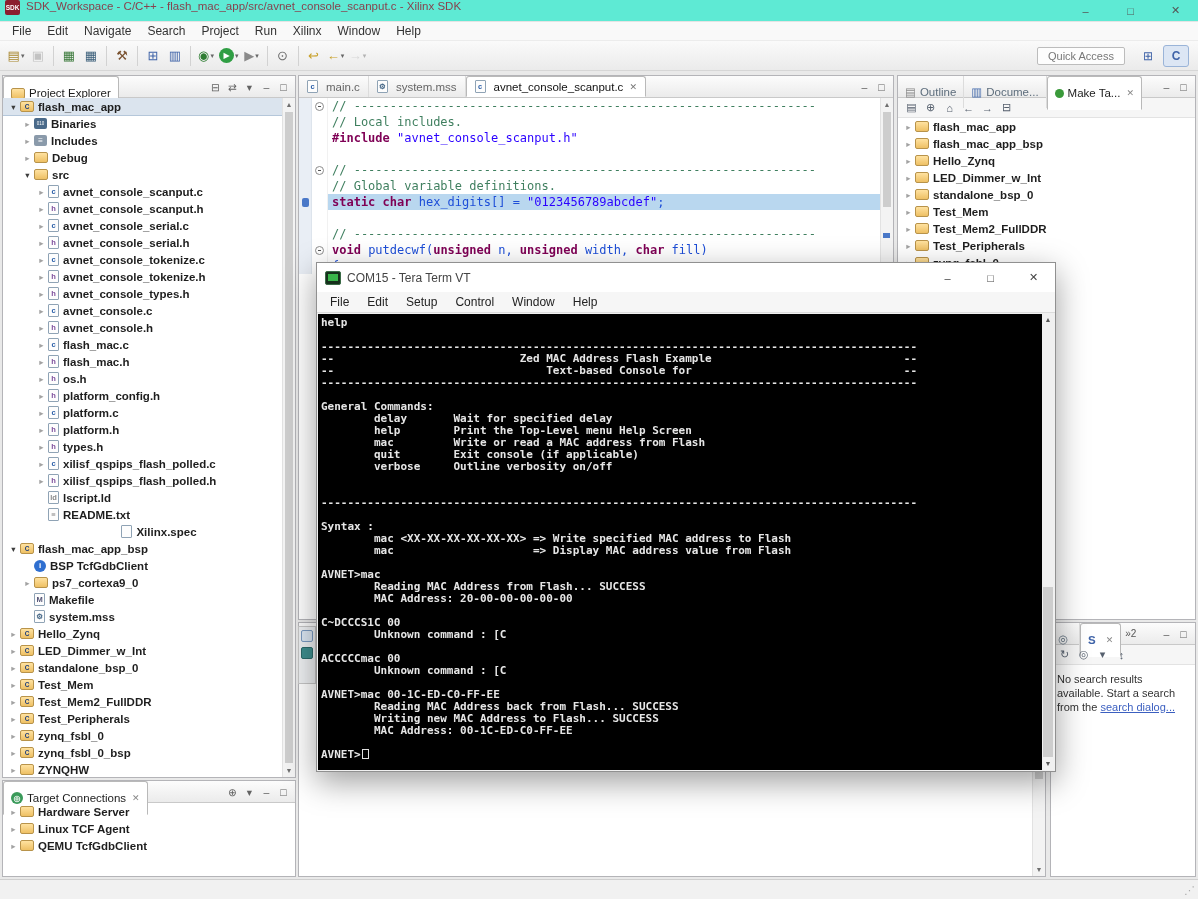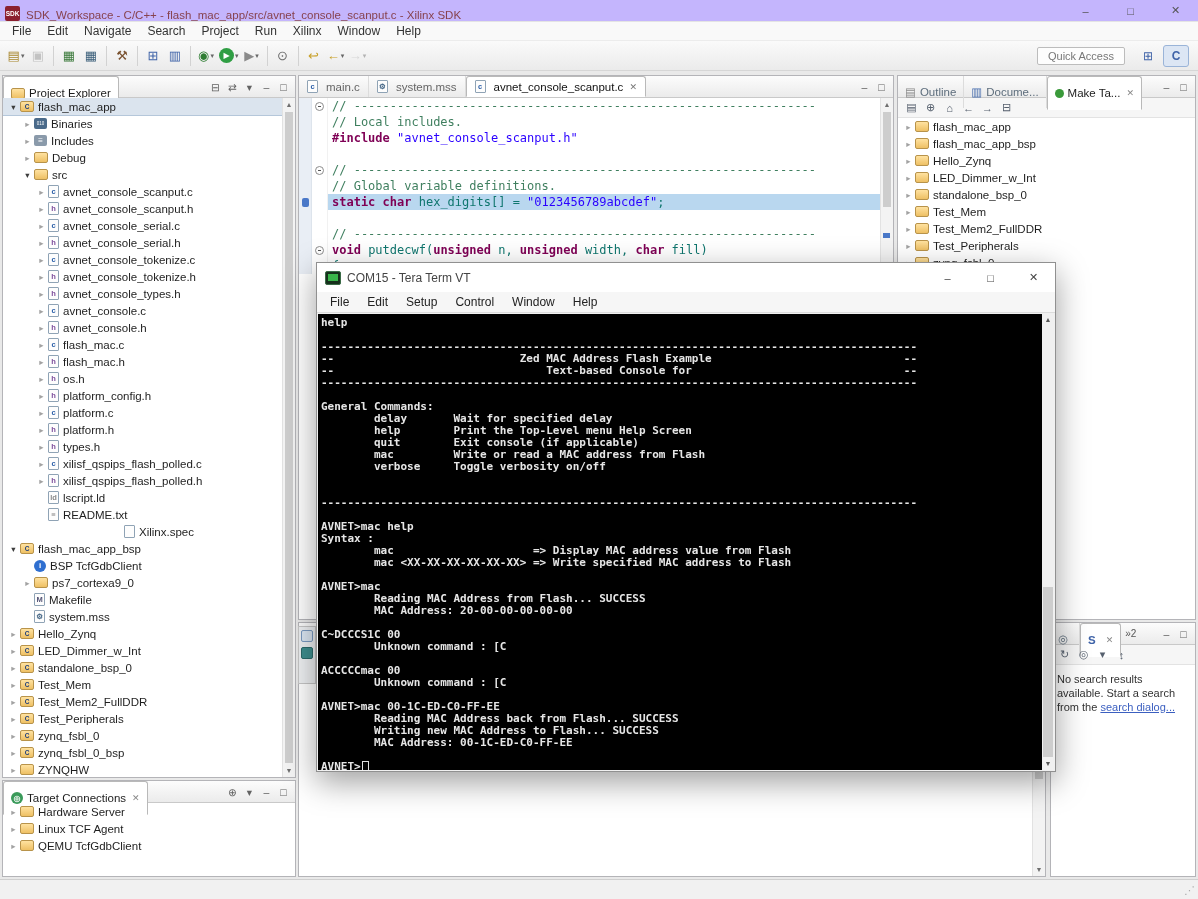--- a/index.html
+++ b/index.html
@@ -1,21 +1,21 @@
 <!DOCTYPE html>
 <html style="--title-color: #87424e; --term-bg: #000000; --term-fg: #e6e6e6; --sel-line: #b9d7ef; --c-comment: #3F7F5F; --c-keyword: #7F0055; --c-string: #2A00FF; --link: #3b5fc0;"><head>
 <meta charset="utf-8">
 <style>
   *{margin:0;padding:0;box-sizing:border-box;}
   html,body{width:1198px;height:899px;overflow:hidden;}
   body{font-family:"Liberation Sans",sans-serif;font-size:12px;color:#222;background:#e9e9e9;position:relative;}
   #window{position:absolute;inset:0;}
 
   
-  .titlebar{position:absolute;left:0;top:0;width:100%;height:22px;background:#c4b5fd;border-bottom:1px solid #e4e4e4;display:flex;align-items:flex-end;}
+  .titlebar{position:absolute;left:0;top:0;width:100%;height:22px;background:#5eead4;border-bottom:1px solid #e4e4e4;display:flex;align-items:flex-start;}
   .app-icon{width:15px;height:15px;margin:0 6px 0 5px;background:#8b1f2f;color:#fff;font-size:6.5px;font-weight:bold;display:flex;align-items:center;justify-content:center;border-radius:2px;flex:none;}
   .title-text{color:var(--title-color,#87424e);font-size:11.5px;white-space:nowrap;}
   .winbtns{margin-left:auto;display:flex;height:100%;}
   .winbtn{width:45px;height:100%;display:flex;align-items:center;justify-content:center;color:#555;font-size:11px;}
 
   
   .menubar{position:absolute;left:0;top:22px;width:100%;height:19px;background:#f9f9f9;display:flex;align-items:center;padding-left:4px;border-bottom:1px solid #ececec;}
   .menu-item{padding:1px 8px;font-size:12px;color:#333;}
 
   
@@ -48,21 +48,21 @@
   .trow{height:17px;display:flex;align-items:center;white-space:nowrap;}
   .trow.sel{background:#dbe4ee;outline:1px solid #b5c7da;}
   .arrow{width:13px;flex:none;text-align:center;color:#a2a2a2;font-size:8.5px;}
   .arrow.exp{color:#3c3c3c;}
   .fiw{margin-right:4px;flex:none;display:flex;}
   .fi-folder{width:14px;height:11px;background:linear-gradient(#ffe2a0,#eec064);border:1px solid #b8934a;border-radius:2px;font-size:6.5px;font-weight:bold;color:#1f3f7a;display:flex;align-items:center;justify-content:center;}
   .fi-page{width:11px;height:13px;background:#fdfdfd;border:1px solid #8fa3b5;border-radius:1px;font-size:7.5px;font-weight:bold;color:#556;display:flex;align-items:center;justify-content:center;}
   .fi-bin{width:13px;height:11px;background:#4a6a8a;border-radius:2px;color:#fff;font-size:4.5px;display:flex;align-items:center;justify-content:center;}
   .fi-inc{width:13px;height:11px;background:#8a9aaa;border-radius:2px;color:#fff;font-size:8px;display:flex;align-items:center;justify-content:center;}
   .fi-info{width:12px;height:12px;border-radius:50%;background:#2f6fd0;color:#fff;font-size:8px;font-weight:bold;display:flex;align-items:center;justify-content:center;}
-  .tlabel{color:#1e1e1e;}
+  .tlabel{color:#1e1e1e;font-weight:bold;}
 
   
   .sb{position:absolute;background:#f3f3f3;border-left:1px solid #e2e2e2;width:13px;}
   .sb .ar{height:13px;line-height:13px;text-align:center;font-size:7px;color:#6f6f6f;}
   .sb .ar.bot{position:absolute;bottom:0;left:0;right:0;}
   .sb .th{position:absolute;left:2px;right:2px;background:#cdcdcd;}
 
   
   .etabbar{height:22px;background:linear-gradient(#fcfcfc,#ebebeb);border-bottom:1px solid #c9c9c9;display:flex;align-items:stretch;}
   .etab{display:flex;align-items:center;padding:0 8px;font-size:11.5px;color:#666;border-right:1px solid #dcdcdc;white-space:nowrap;}
@@ -76,21 +76,21 @@
   .mark{width:7px;height:9px;background:#4a78c8;border-radius:2px;}
   .fr{width:16px;flex:none;background:#fff;border-right:1px solid #f1f1f1;display:flex;align-items:center;justify-content:center;}
   .foldc{width:9px;height:9px;border:1px solid #8d8d8d;border-radius:50%;background:#fff;position:relative;}
   .foldc::after{content:"";position:absolute;left:2px;right:2px;top:3.5px;height:1px;background:#555;}
   .ctext{flex:1;white-space:pre;padding-left:4px;}
   .cline.hl .ctext{background:var(--sel-line,#b9d7ef);}
   .cmt{color:var(--c-comment,#3F7F5F);}
   .kw{color:var(--c-keyword,#7F0055);font-weight:bold;}
   .str{color:var(--c-string,#2A00FF);}
   .dir{color:var(--c-keyword,#7F0055);font-weight:bold;}
-  .pln{color:#0f766e;}
+  .pln{color:#1d4ed8;}
   .ovmark{position:absolute;right:3px;top:135px;width:7px;height:5px;background:#4a78c8;}
 
   
   .search-msg{padding:7px 6px;font-size:11px;line-height:14px;color:#333;}
   .search-msg a{color:var(--link,#3b5fc0);text-decoration:underline;}
   .ovf{font-size:10px;color:#555;padding:0 4px;align-self:center;}
 
   
   .min-strip{position:absolute;left:298px;top:626px;width:18px;height:58px;background:#eef0f2;border:1px solid #c6c6c6;display:flex;flex-direction:column;align-items:center;padding-top:3px;z-index:5;}
   .ms-icon{width:12px;height:12px;margin-bottom:5px;border-radius:2px;}
@@ -833,31 +833,30 @@
         <div class="tline">help</div>
         <div class="tline"></div>
         <div class="tline">------------------------------------------------------------------------------------------</div>
         <div class="tline">--                            Zed MAC Address Flash Example                             --</div>
         <div class="tline">--                                Text-based Console for                                --</div>
         <div class="tline">------------------------------------------------------------------------------------------</div>
         <div class="tline"></div>
         <div class="tline">General Commands:</div>
         <div class="tline">        delay       Wait for specified delay</div>
         <div class="tline">        help        Print the Top-Level menu Help Screen</div>
+        <div class="tline">        mac         Write or read a MAC address from Flash</div>
         <div class="tline">        quit        Exit console (if applicable)</div>
-        <div class="tline">        mac         Write or read a MAC address from Flash</div>
-        <div class="tline">        verbose     Toggle verbosity on/off</div>
+        <div class="tline">        verbose     Outline verbosity on/off</div>
         <div class="tline"></div>
         <div class="tline"></div>
         <div class="tline">------------------------------------------------------------------------------------------</div>
         <div class="tline"></div>
-        <div class="tline">AVNET&gt;mac help</div>
         <div class="tline">Syntax :</div>
+        <div class="tline">        mac &lt;XX-XX-XX-XX-XX-XX&gt; =&gt; Write specified MAC address to Flash</div>
         <div class="tline">        mac                     =&gt; Display MAC address value from Flash</div>
-        <div class="tline">        mac &lt;XX-XX-XX-XX-XX-XX&gt; =&gt; Write specified MAC address to Flash</div>
         <div class="tline"></div>
         <div class="tline">AVNET&gt;mac</div>
         <div class="tline">        Reading MAC Address from Flash... SUCCESS</div>
         <div class="tline">        MAC Address: 20-00-00-00-00-00</div>
         <div class="tline"></div>
         <div class="tline">C~DCCCS1C 00</div>
         <div class="tline">        Unknown command : [C</div>
         <div class="tline"></div>
         <div class="tline">ACCCCCmac 00</div>
         <div class="tline">        Unknown command : [C</div>

